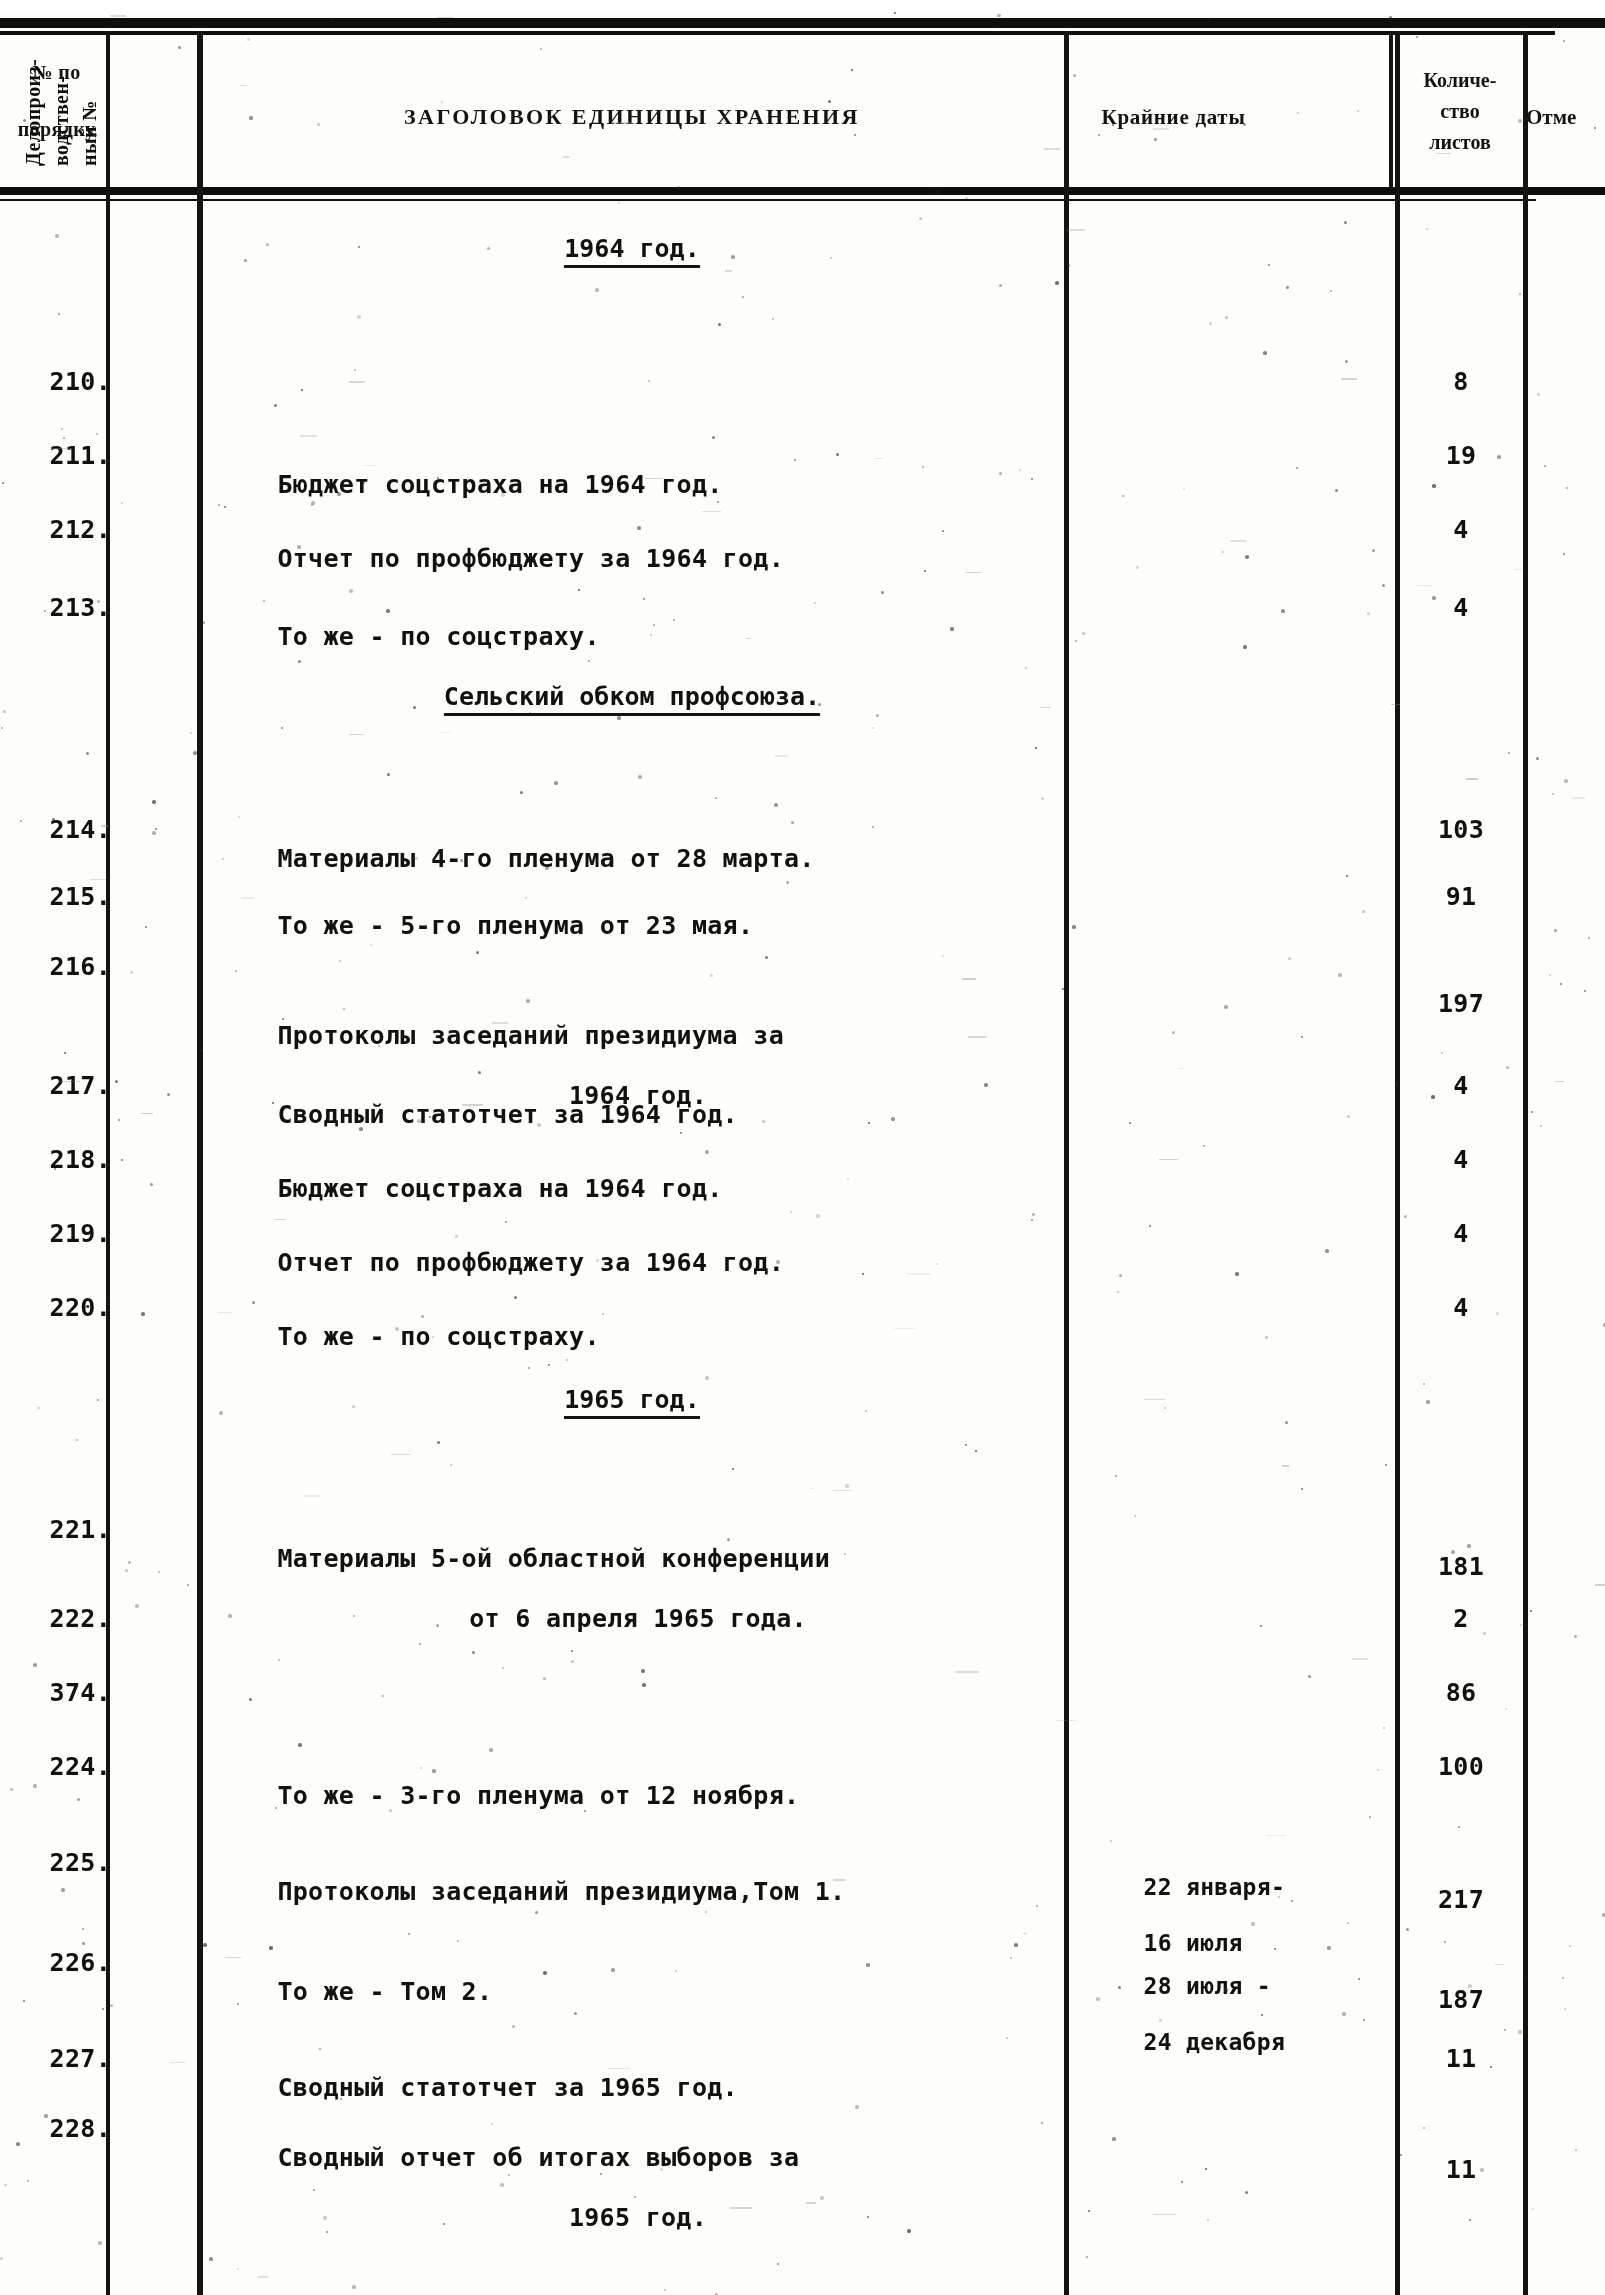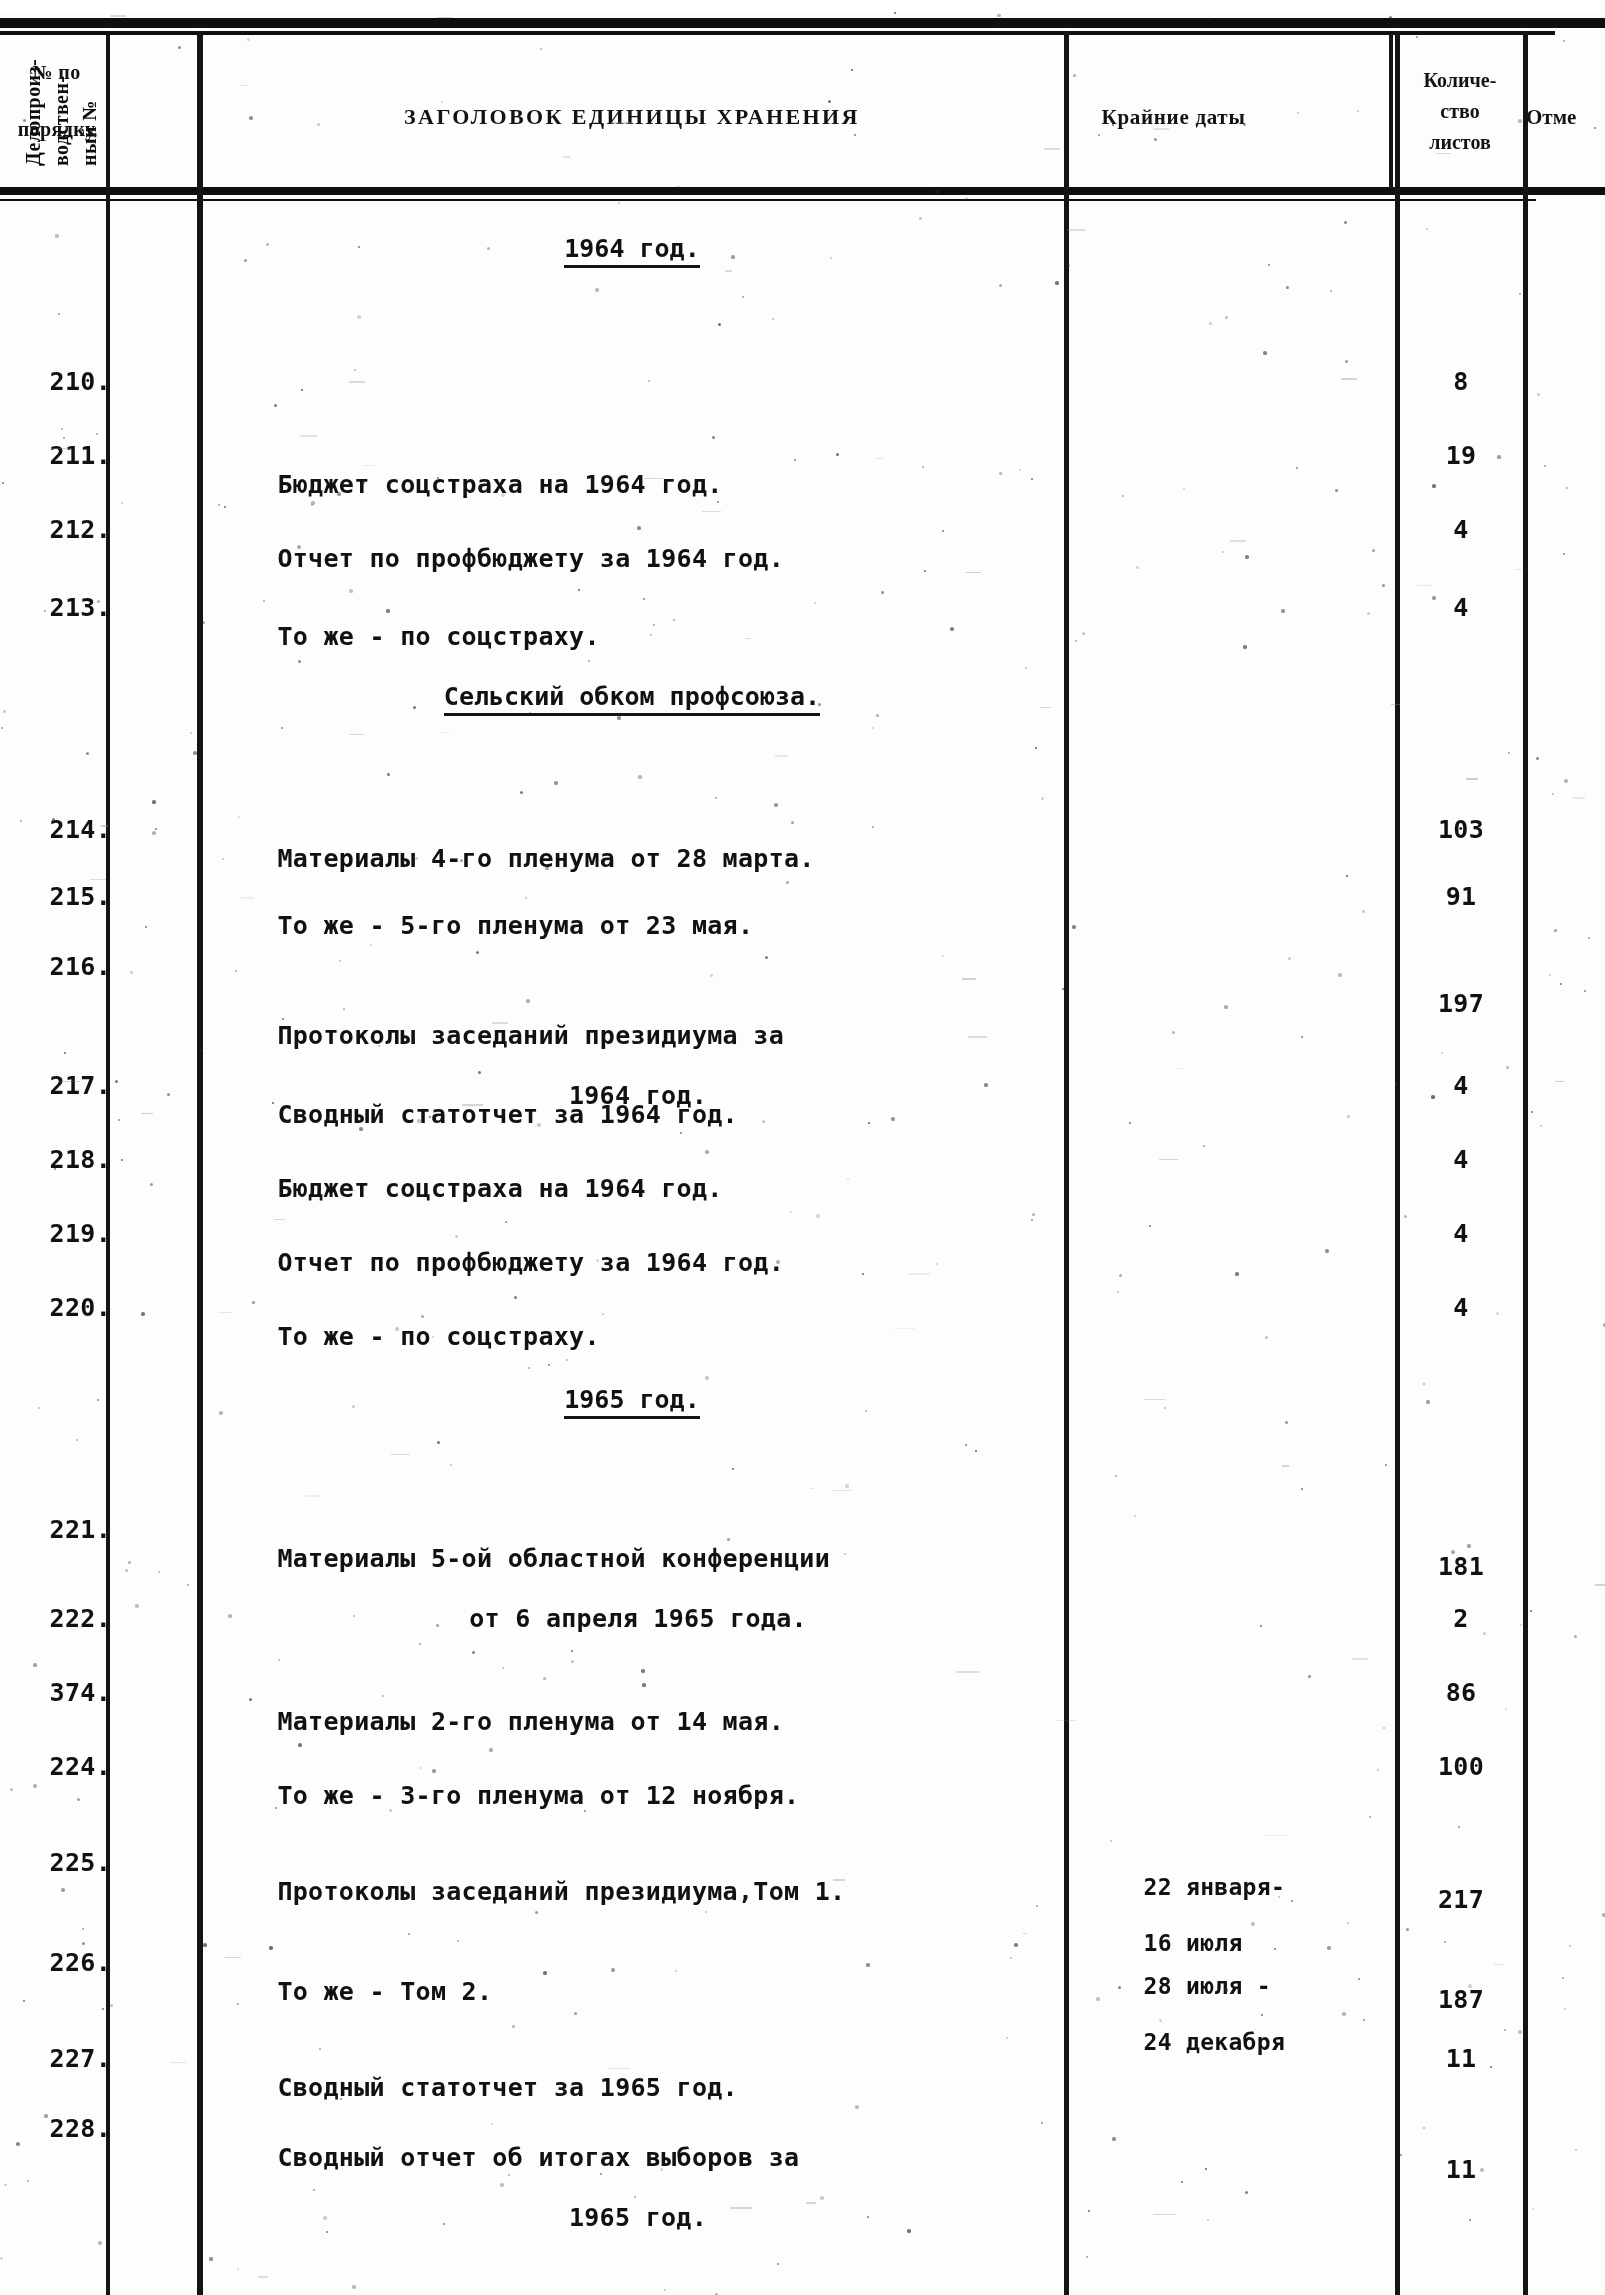--- a/index.html
+++ b/index.html
@@ -242,22 +242,20 @@
     <span>Сводный статотчет за 1964 год.</span></div>
   <div class="tw title-cell" style="top:1133px;">
     <span>Бюджет соцстраха на 1964 год.</span></div>
   <div class="tw title-cell" style="top:1207px;">
     <span>Отчет по профбюджету за 1964 год.</span></div>
   <div class="tw title-cell" style="top:1281px;">
     <span>То же - по соцстраху.</span></div>
   <div class="tw title-cell" style="top:1503px; width:844px;">
     <span>Материалы 5-ой областной конференции</span>
     <span class="l2">от 6 апреля 1965 года.</span></div>
-  <div class="tw title-cell" style="top:1666px;">
-    <span>Материалы 2-го пленума от 14 мая.</span></div>
   <div class="tw title-cell" style="top:1740px;">
     <span>То же - 3-го пленума от 12 ноября.</span></div>
   <div class="tw title-cell" style="top:1836px;">
     <span>Протоколы заседаний президиума,Том 1.</span></div>
   <div class="tw title-cell" style="top:1936px;">
     <span>То же - Том 2.</span></div>
   <div class="tw title-cell" style="top:2032px;">
     <span>Сводный статотчет за 1965 год.</span></div>
   <div class="tw title-cell" style="top:2102px; width:844px;">
     <span>Сводный отчет об итогах выборов за</span>

